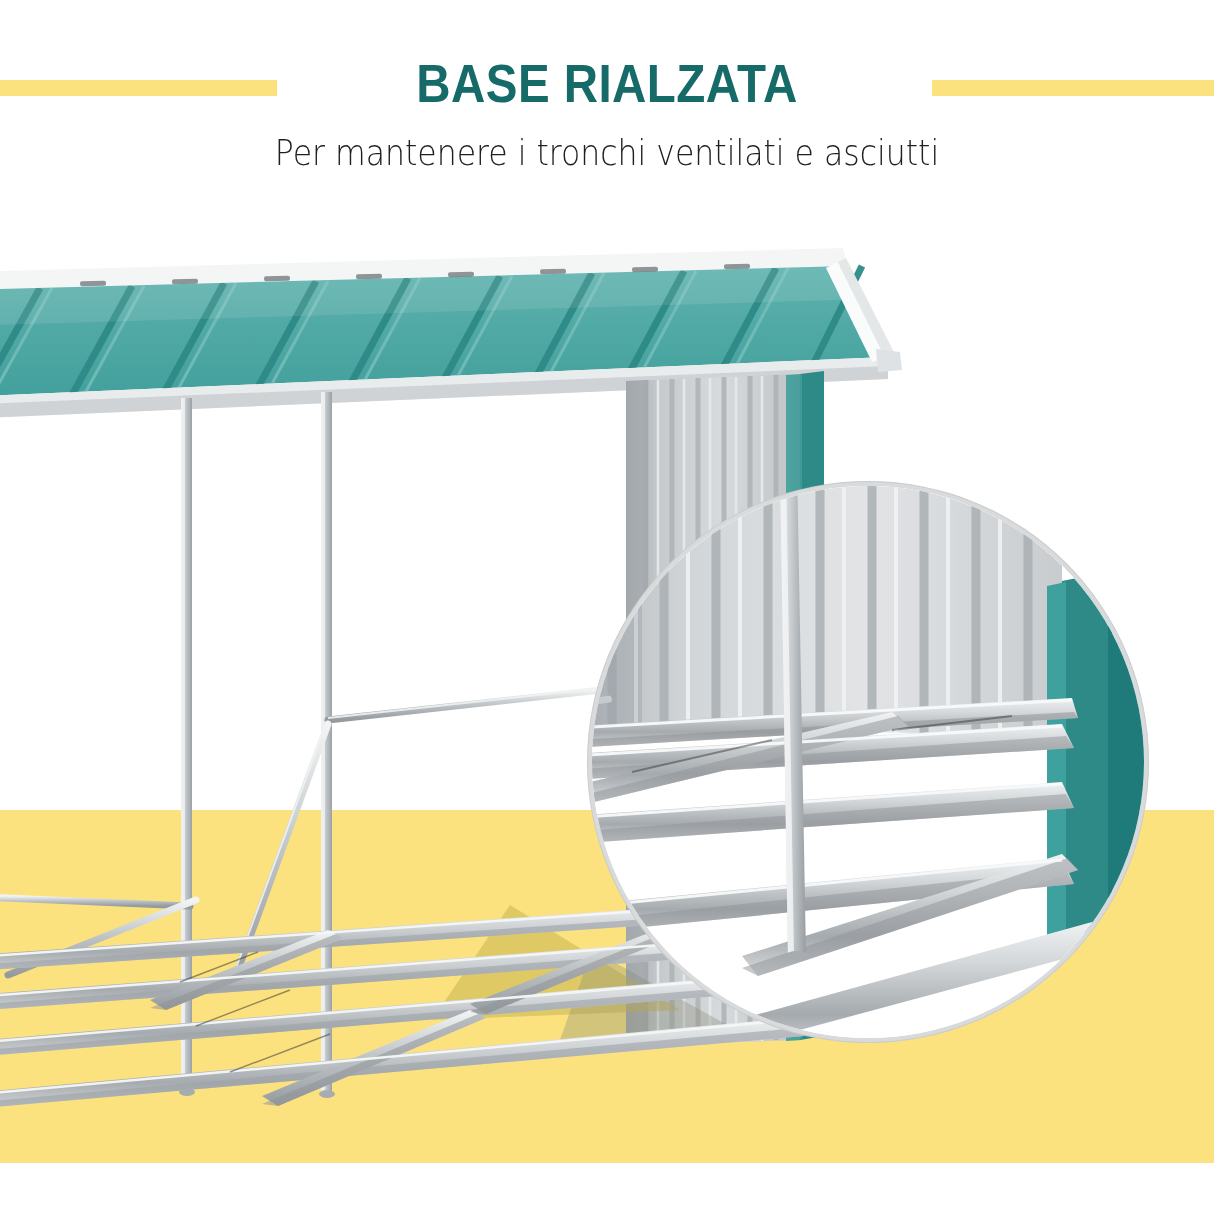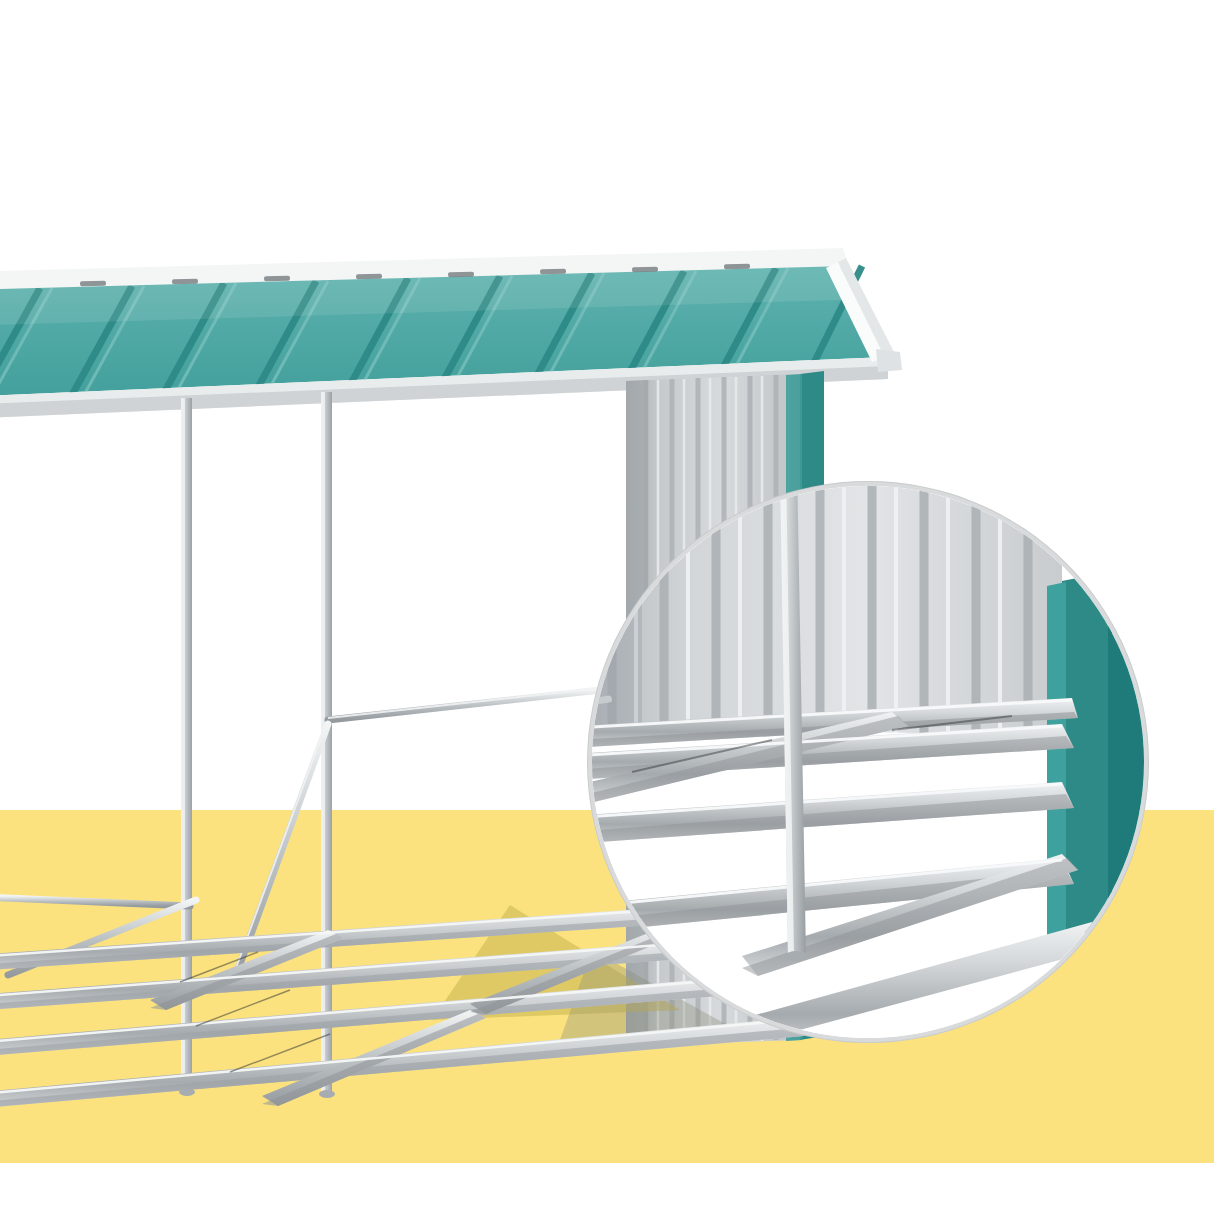--- a/index.html
+++ b/index.html
@@ -326,14 +326,20 @@
       </g>
 
       <g>
         <rect x="-20" y="212" width="40" height="7" rx="3" fill="#C6CBCE" transform="rotate(-8 0 215)"></rect>
       </g>
 
       <polygon points="-20,470 140,552 -20,552" fill="#ffffff" opacity="0.0"></polygon>
     </svg>
   </div>
 
+  <div class="hdr">
+    <div class="rule rule-l"></div>
+    <div class="rule rule-r"></div>
+    <div class="title">BASE RIALZATA</div>
+    <div class="subtitle">Per mantenere i tronchi ventilati e asciutti</div>
+  </div>
 
 </div>
 
 </body></html>

